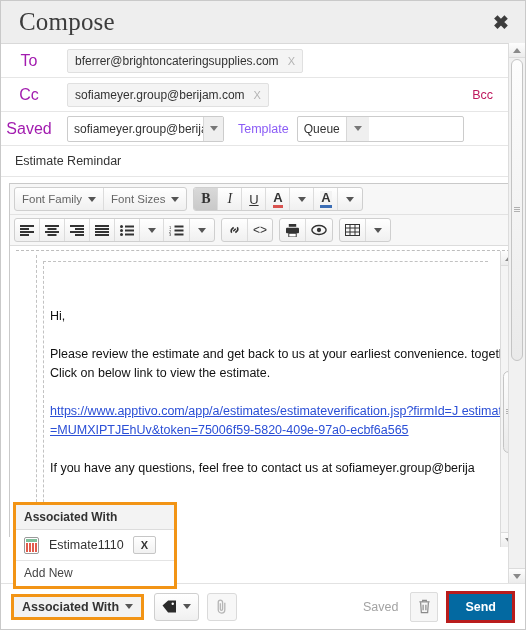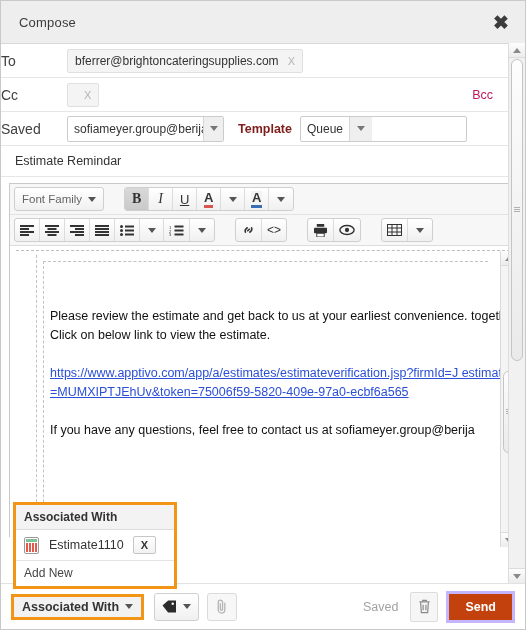--- a/index.html
+++ b/index.html
@@ -7,51 +7,51 @@
     width:526px;height:630px;overflow:hidden;
     font-family:"Liberation Sans", sans-serif;
     font-size:12px;color:#333;background:#fff;
   }
   .dialog{position:relative;width:526px;height:630px;box-sizing:border-box;
     border:1px solid #c9c9c9;background:#fff;overflow:hidden;}
 
   
   .titlebar{height:42px;background:#eeeeee;border-bottom:1px solid #d9d9d9;
     display:flex;align-items:center;justify-content:space-between;padding:0 16px 0 18px;}
-  .title{font-size:13px;color:#3c3c3c;letter-spacing:.2px;}
+  .title{font-size:25px;color:#3c3c3c;letter-spacing:.2px;font-family:Liberation Serif, serif;}
   .close-x{font-size:19px;color:#3c3c3c;font-weight:bold;cursor:pointer;line-height:1;}
 
   
   .field-row{display:flex;align-items:center;height:34px;border-bottom:1px solid #e6e6e6;
     padding:0 10px 0 0;box-sizing:border-box;}
-  .field-label{width:66px;text-align:left;padding-right:10px;color:#404040;font-size:14px;
+  .field-label{width:66px;text-align:center;padding-right:10px;color:#a21caf;font-size:16px;
     box-sizing:border-box;}
   .chip{display:inline-flex;align-items:center;background:#f4f4f4;border:1px solid #e0e0e0;
     border-radius:2px;height:22px;padding:0 7px;font-size:12px;color:#333;}
   .chip .chip-x{color:#b4b4b4;margin-left:9px;font-size:11px;cursor:pointer;}
   .bcc{margin-left:auto;color:#be185d;font-size:12.5px;cursor:pointer;padding-right:22px;text-align:right;}
 
   
   .select{display:inline-flex;align-items:stretch;border:1px solid #cccccc;background:#fff;
     height:24px;border-radius:2px;overflow:hidden;}
   .select .sel-val{padding:0 6px;display:flex;align-items:center;font-size:12px;color:#333;
     white-space:nowrap;overflow:hidden;}
   .select .sel-arrow{width:22px;background:#efefef;border-left:1px solid #d7d7d7;
     display:flex;align-items:center;justify-content:center;cursor:pointer;}
   .caret{width:0;height:0;border-left:4px solid transparent;border-right:4px solid transparent;
     border-top:5px solid #777;}
-  .inline-label{color:#7f1d1d;font-size:12.5px;padding:0 8px 0 14px;font-weight:bold;}
+  .inline-label{color:#8b5cf6;font-size:12.5px;padding:0 8px 0 14px;}
 
   .subject-row{height:30px;display:flex;align-items:center;padding-left:14px;
     border-bottom:1px solid #e6e6e6;color:#333;font-size:12.5px;}
 
   
   .editor-wrap{position:relative;margin:6px 8px 0 8px;border:1px solid #c9c9c9;background:#fff;
     height:354px;box-sizing:border-box;}
-  .tb{display:flex;align-items:center;gap:14px;padding:3px 4px;background:#f7f7f7;
+  .tb{display:flex;align-items:center;gap:0;padding:3px 4px;background:#f7f7f7;
     border-bottom:1px solid #e2e2e2;}
   .tb2{border-bottom:1px solid #dcdcdc;}
   .grp{display:flex;align-items:center;border:1px solid #cfcfcf;border-radius:3px;
     background:linear-gradient(#ffffff,#f0f0f0);overflow:hidden;margin-right:6px;}
   .btn{height:22px;min-width:24px;display:flex;align-items:center;justify-content:center;
     padding:0 5px;border-right:1px solid #dcdcdc;cursor:pointer;font-size:12px;color:#333;
     box-sizing:border-box;}
   .btn:last-child{border-right:none;}
   .btn.active{background:linear-gradient(#d9d9d9,#c9c9c9);}
   .btn.wide{padding:0 7px;}
@@ -117,21 +117,21 @@
     border-top:1px solid #e2e2e2;display:flex;align-items:center;padding:0 10px;box-sizing:border-box;}
   .assoc-dd{display:inline-flex;align-items:center;border:3px solid #f29415;background:#f2f2f2;
     padding:3px 8px;font-size:12.5px;font-weight:bold;color:#333;cursor:pointer;}
   .tag-btn{display:inline-flex;align-items:center;border:1px solid #cfcfcf;border-radius:3px;
     background:linear-gradient(#ffffff,#f0f0f0);height:26px;padding:0 7px;margin-left:10px;cursor:pointer;}
   .clip-btn{display:inline-flex;align-items:center;justify-content:center;border:1px solid #dadada;
     border-radius:3px;background:#f7f7f7;height:26px;width:28px;margin-left:8px;cursor:pointer;}
   .saved{margin-left:auto;color:#a3a3a3;font-size:12.5px;padding-right:12px;}
   .trash-btn{border:1px solid #dcdcdc;background:#f6f6f6;border-radius:2px;width:26px;height:28px;
     display:flex;align-items:center;justify-content:center;cursor:pointer;}
-  .send-btn{margin-left:8px;border:3px solid #c4b5fd;background:#c2410c;color:#fff;font-weight:bold;
+  .send-btn{margin-left:8px;border:3px solid #b91c1c;background:#0369a1;color:#fff;font-weight:bold;
     font-size:12.5px;padding:6px 16px;cursor:pointer;}
 </style>
 </head>
 <body>
 
 <div class="dialog">
 
   <div class="titlebar">
     <div class="title">Compose</div>
     <div class="close-x">✖</div>
@@ -141,20 +141,21 @@
     <div class="field-label">To</div>
     <span class="chip">
       <span>bferrer@brightoncateringsupplies.com</span>
       <span class="chip-x">X</span>
     </span>
   </div>
 
   <div class="field-row">
     <div class="field-label">Cc</div>
     <span class="chip">
+      <span>sofiameyer.group@berijam.com</span>
       <span class="chip-x">X</span>
     </span>
     <span class="bcc">Bcc</span>
   </div>
 
   <div class="field-row">
     <div class="field-label">Saved</div>
     <span class="select" style="width:155px">
       <span class="sel-val">sofiameyer.group@berijam</span>
       <span class="sel-arrow">
@@ -173,20 +174,24 @@
   <div class="subject-row">Estimate Remindar</div>
 
   <div class="editor-wrap">
 
     <div class="tb">
       <span class="grp">
         <span class="btn wide">
           <span class="tb-txt">Font Family</span>
           <i class="mini-caret"></i>
         </span>
+        <span class="btn wide">
+          <span class="tb-txt">Font Sizes</span>
+          <i class="mini-caret"></i>
+        </span>
       </span>
       <span class="grp">
         <span class="btn active">
           <span class="bold-b">B</span>
         </span>
         <span class="btn">
           <span class="ital-i">I</span>
         </span>
         <span class="btn">
           <span class="und-u">U</span>
@@ -326,20 +331,21 @@
     </div>
 
     <div class="bodyarea">
       <div class="dash-top"></div>
       <div class="inner">
         <div class="dash-left"></div>
         <div class="dash-left2"></div>
         <div class="dash-top2"></div>
 
         <div class="body-text">
+          <p>Hi,</p>
           <p>Please review the estimate and get back to us at your earliest convenience. together. Click on below link to view the estimate.</p>
           <p>
               <span class="body-link">https://www.apptivo.com/app/a/estimates/estimateverification.jsp?firmId=J estimateId=MUMXIPTJEhUv&amp;token=75006f59-5820-409e-97a0-ecbf6a565</span>
             </p>
           <p>If you have any questions, feel free to contact us at sofiameyer.group@berija</p>
         </div>
 
         <div class="vscroll">
           <div class="vs-arrow">
               <i class="tri-up"></i>

